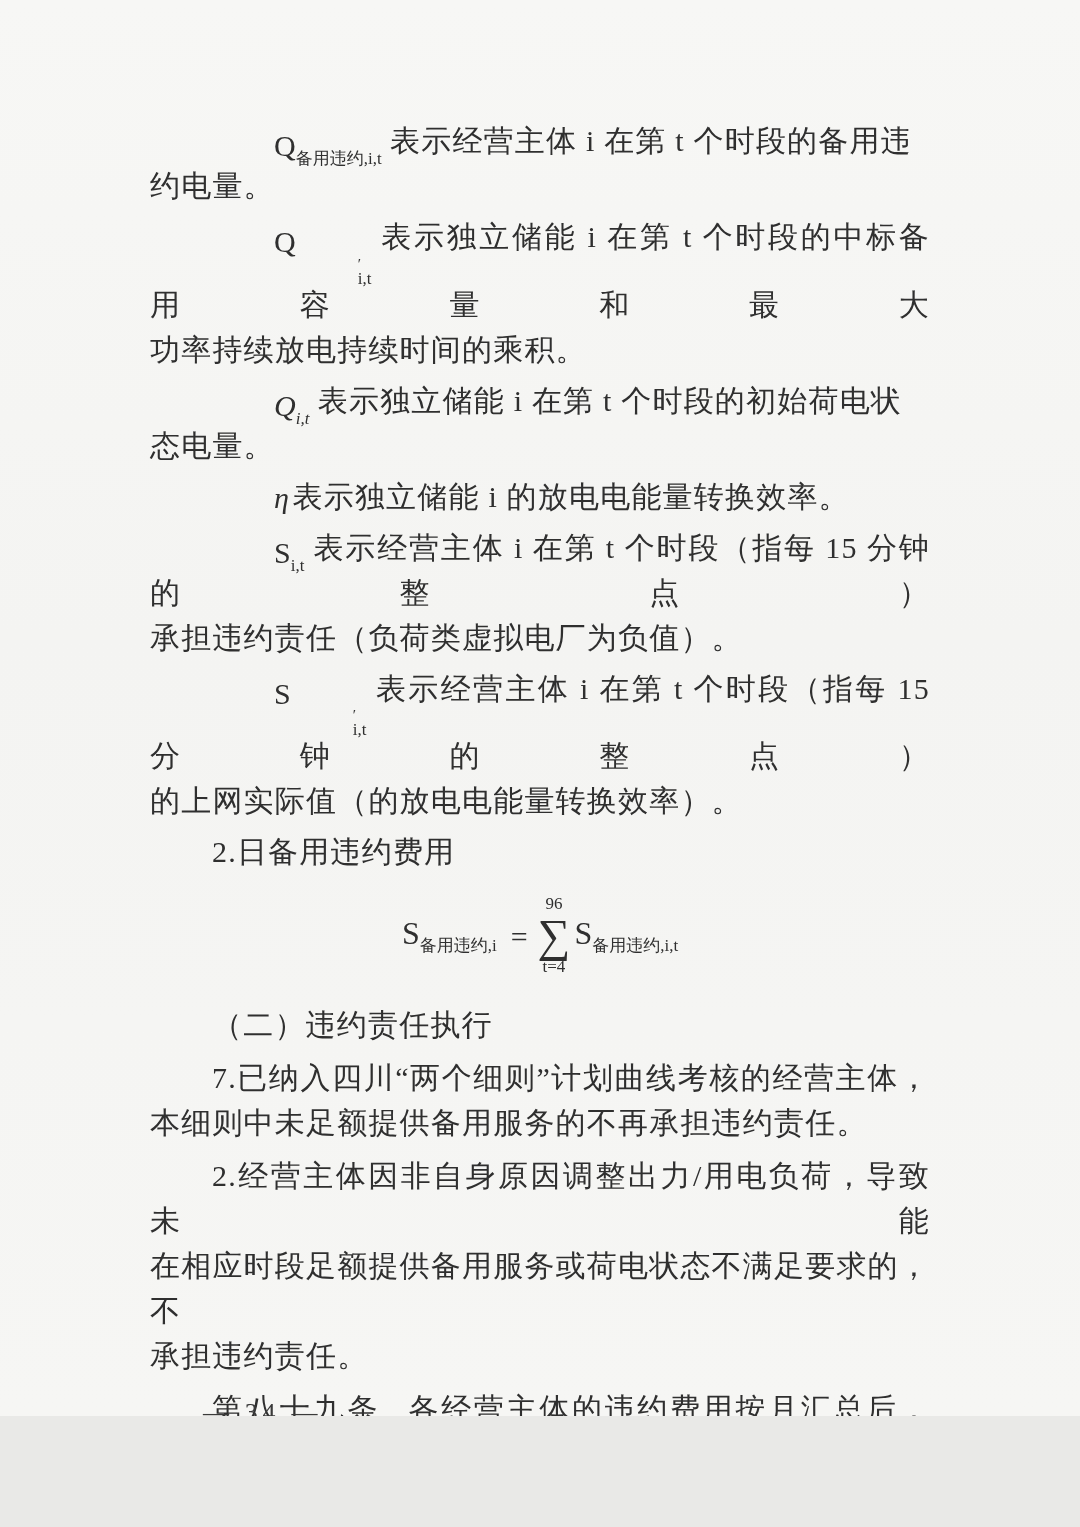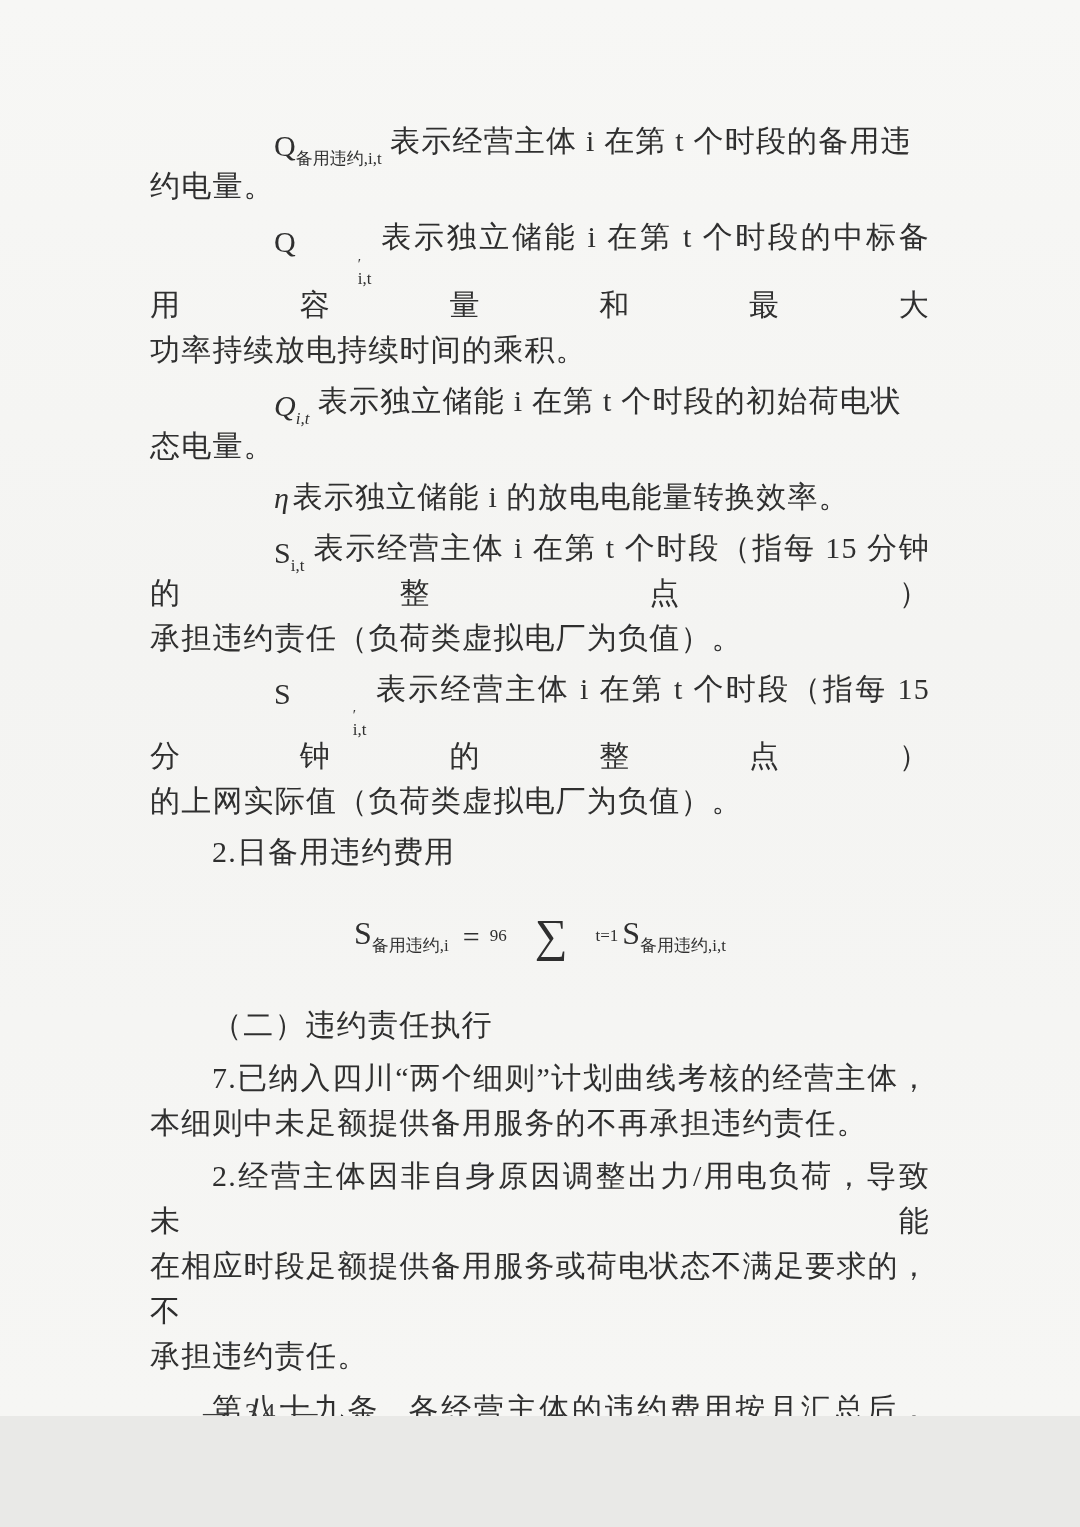--- a/index.html
+++ b/index.html
@@ -48,22 +48,22 @@
   .formula-wrap{
     display:flex;align-items:center;justify-content:center;
     margin:16px 0 20px 0;
     min-height:92px;
     letter-spacing:0;
   }
   .f-lhs,.f-rhs{font-size:32px;line-height:1;}
   .fsub{font-size:17px;}
   .f-eq{font-size:30px;margin:0 10px 0 14px;}
   .f-sum{
-    display:inline-flex;flex-direction:row;align-items:center;
-    line-height:1;margin-right:4px;gap:28px;
+    display:inline-flex;flex-direction:column;align-items:center;
+    line-height:1;margin-right:4px;
   }
   .f-sum .f-up,.f-sum .f-lo{font-size:17px;line-height:1.1;}
   .f-sigma{font-size:46px;line-height:0.95;}
   
   .art-num{
     font-family:"Liberation Sans","DejaVu Sans",sans-serif;
     font-weight:400;
     letter-spacing:0.08em;
   }
   .art-num.wide{margin-right:0.9em;}
@@ -104,35 +104,35 @@
     <p class="para">
       <span class="line indent fill"><span class="mvar"><span class="mb">S</span><span class="ms">i,t</span></span><span>表示经营主体 i 在第 t 个时段（指每 15 分钟的整点）</span></span>
       <span class="line"><span>承担违约责任（负荷类虚拟电厂为负值）。</span></span>
     </p>
 
     <p class="para">
       <span class="line indent fill"><span class="mvar"><span class="mb">S</span><span class="stack">
               <span class="sup">′</span>
               <span class="ms2">i,t</span>
             </span></span><span>表示经营主体 i 在第 t 个时段（指每 15 分钟的整点）</span></span>
-      <span class="line"><span>的上网实际值（负荷类虚拟电厂为负值）。</span></span>
+      <span class="line"><span>的上网实际值（的放电电能量转换效率）。</span></span>
     </p>
 
 
     <p class="para">
       <span class="line indent"><span>2.日备用违约费用</span></span>
     </p>
 
     <div class="formula-wrap">
       <span class="f-lhs"><span>S</span><sub class="fsub">备用违约,i</sub></span>
       <span class="f-eq">=</span>
       <span class="f-sum">
           <span class="f-up">96</span>
           <span class="f-sigma">∑</span>
-          <span class="f-lo">t=1</span>
+          <span class="f-lo">t=4</span>
         </span>
       <span class="f-rhs"><span>S</span><sub class="fsub">备用违约,i,t</sub></span>
     </div>
 
     <p class="para body">
       <span class="line indent"><span>（二）违约责任执行</span></span>
     </p>
 
     <p class="para body">
       <span class="line indent fill"><span>7.已纳入四川“两个细则”计划曲线考核的经营主体，</span></span>

